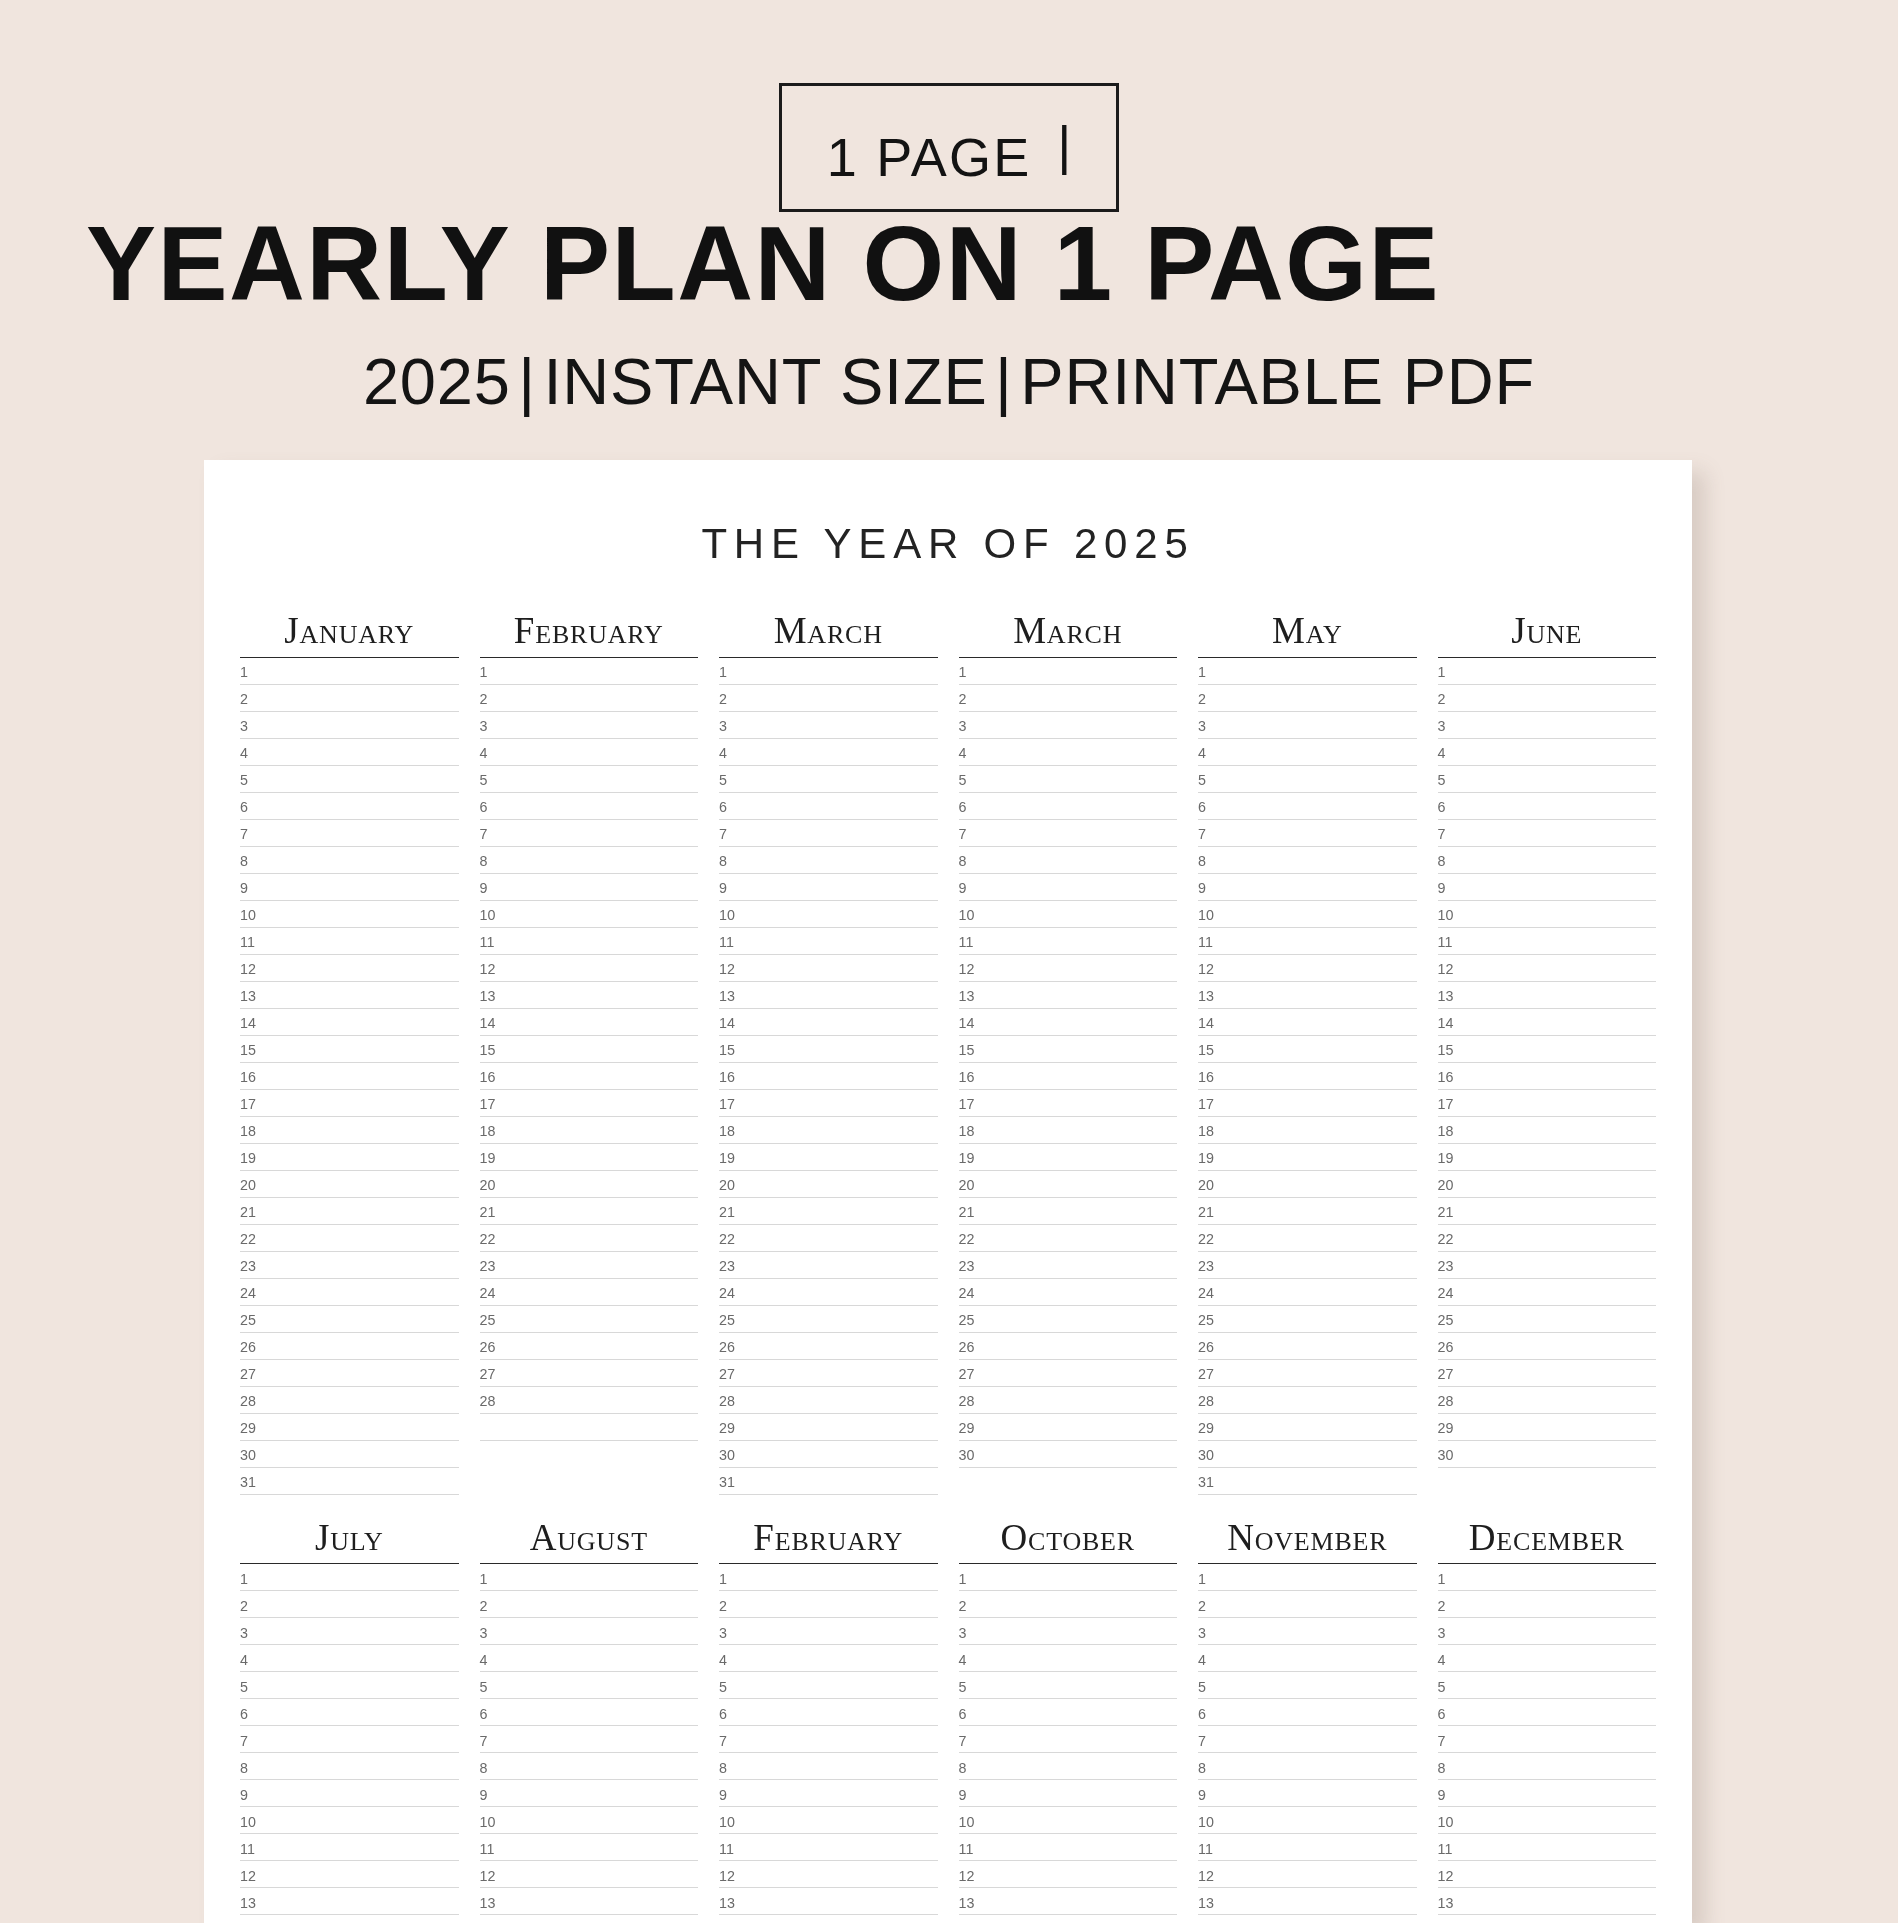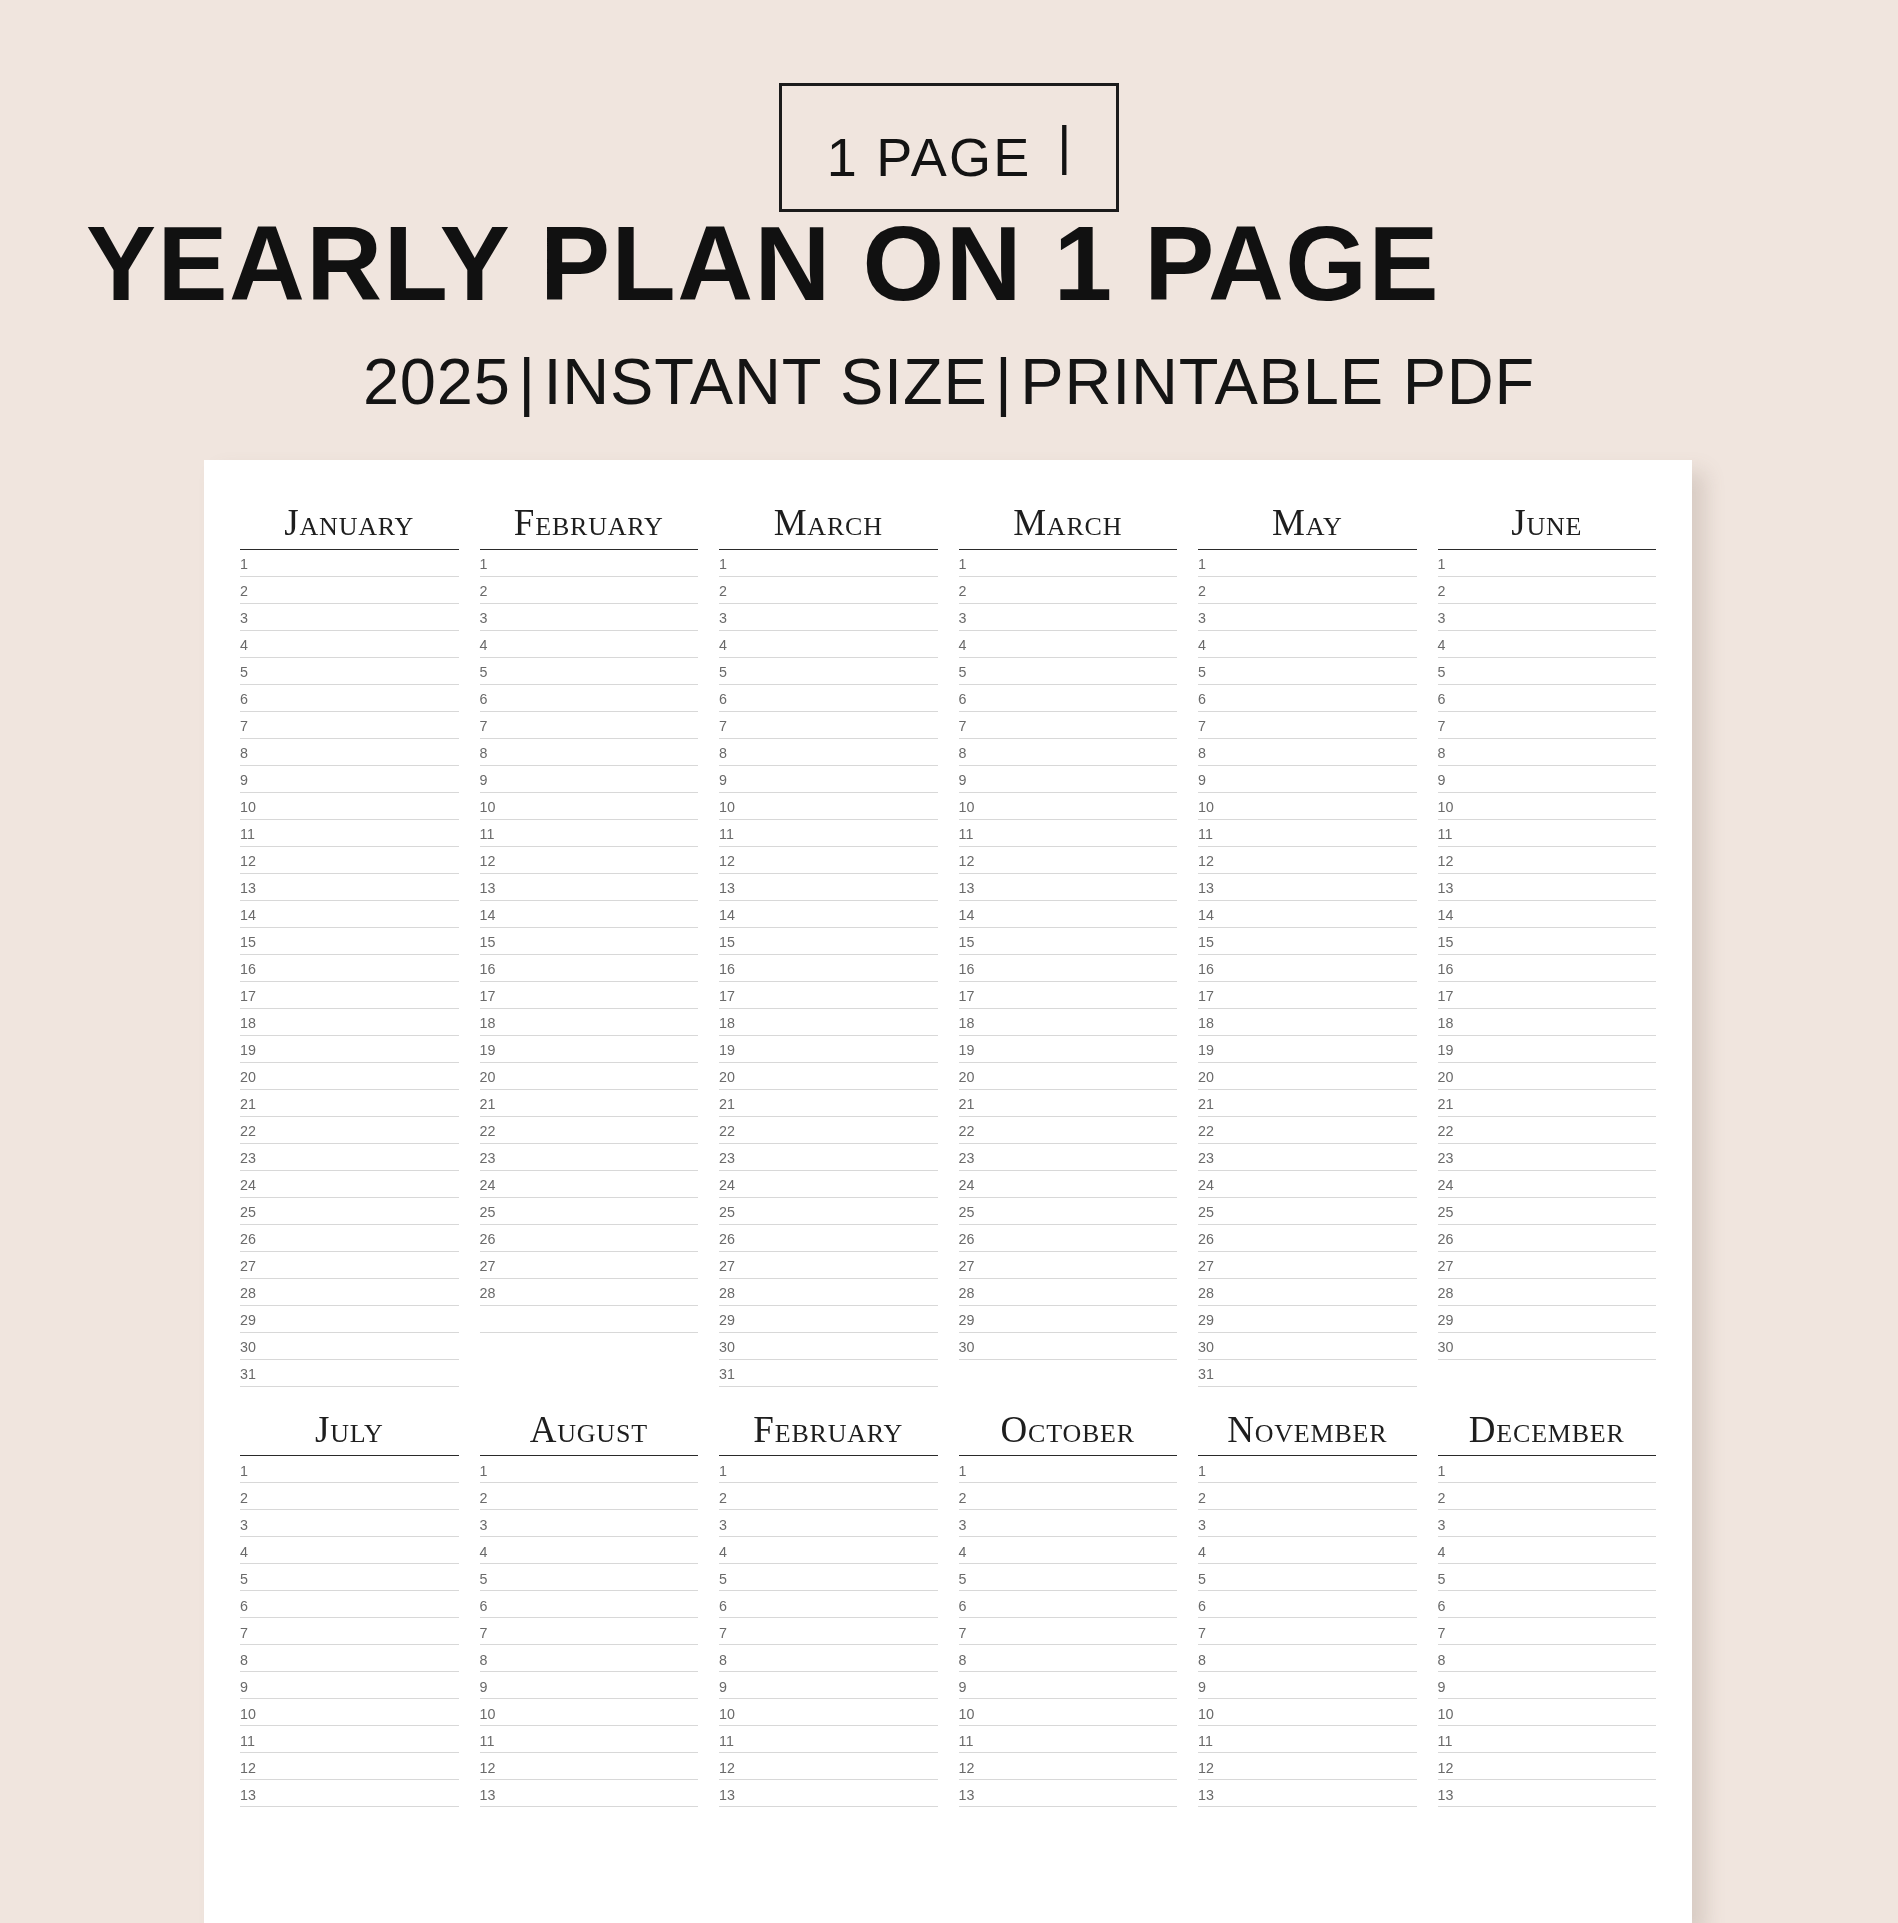--- a/index.html
+++ b/index.html
@@ -159,20 +159,21 @@
     <span class="badge-sep">|</span>
   </div>
 </div>
 
 <div class="main-title">YEARLY PLAN ON 1 PAGE</div>
 <div class="sub-title">
   <span>2025</span><span class="thin-bar">|</span><span>INSTANT SIZE</span><span class="thin-bar">|</span><span>PRINTABLE PDF</span>
 </div>
 
 <div class="sheet">
+  <div class="sheet-title">THE YEAR OF 2025</div>
 
   <div class="months-grid first" id="grid-top">
       <div class="month">
         <div class="month-name">January</div>
         <div class="day-row">
           <span class="day-num">1</span>
         </div>
         <div class="day-row">
           <span class="day-num">2</span>
         </div>

